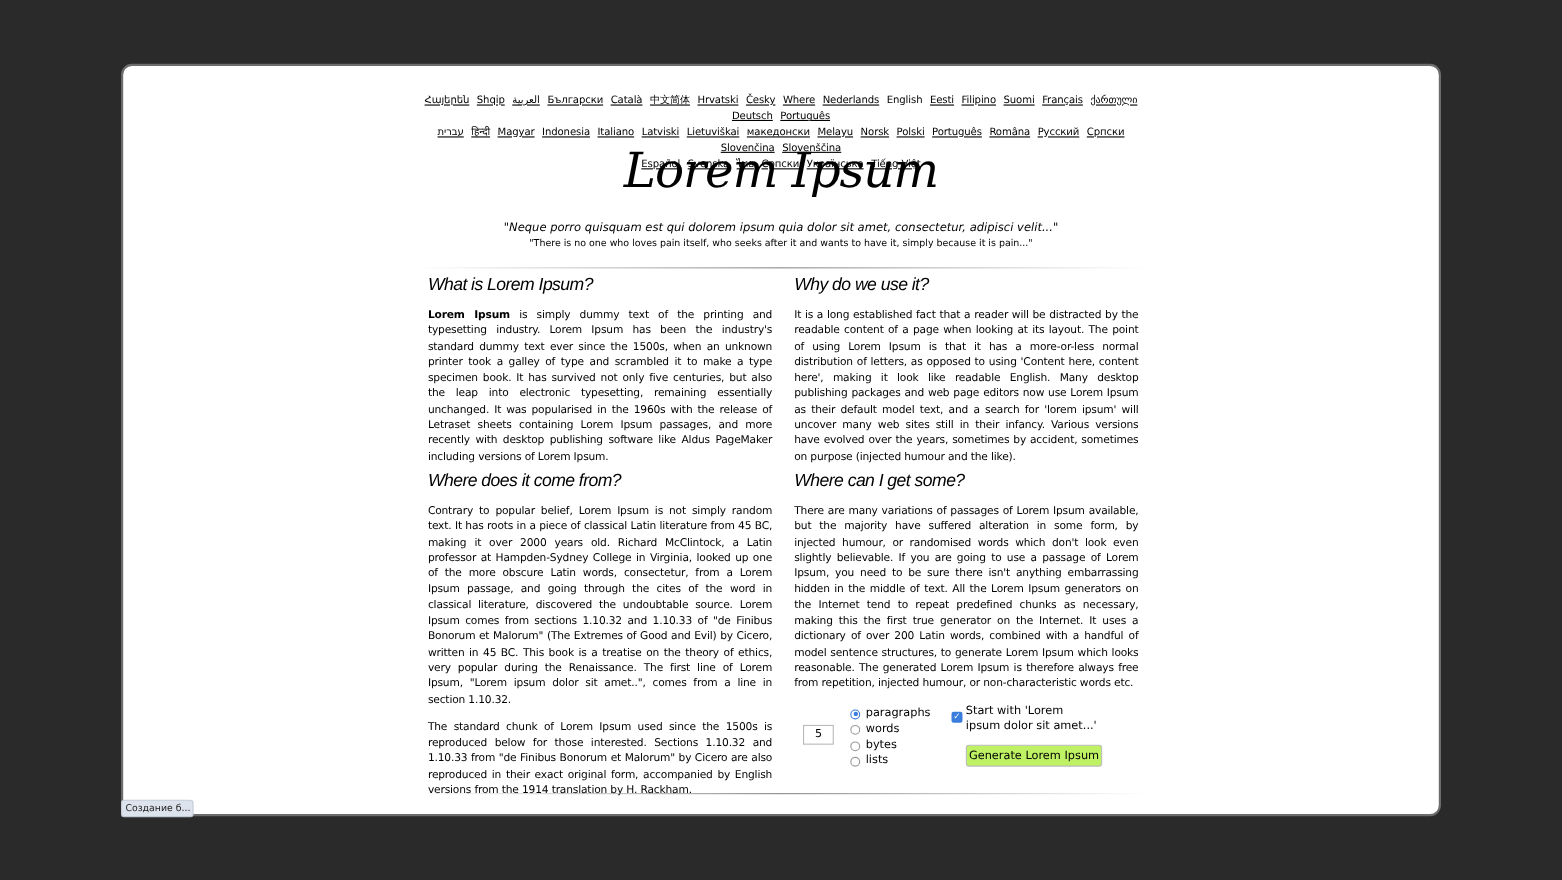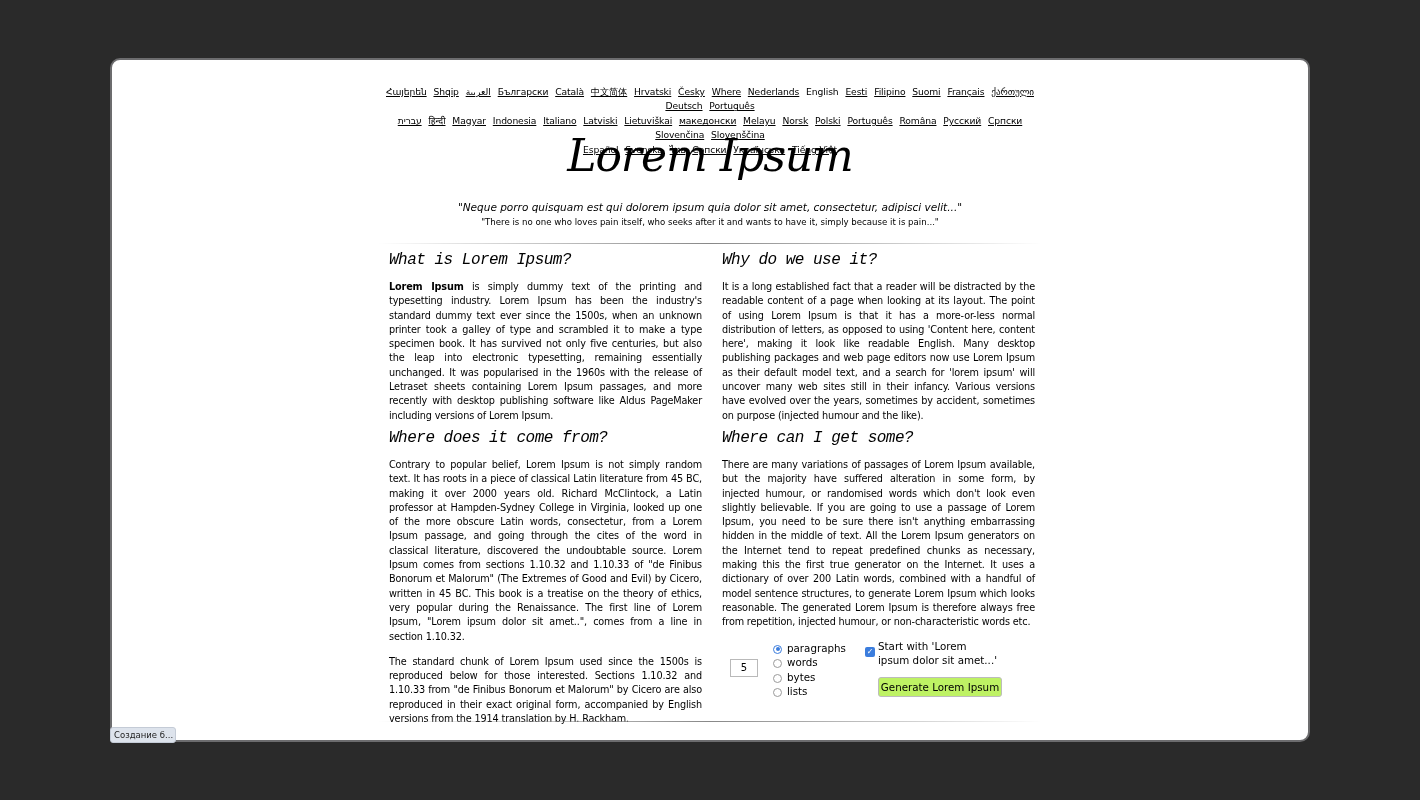--- a/index.html
+++ b/index.html
@@ -38,21 +38,21 @@
   .quote2 {
     position:absolute; left:0; width:1196px; top:157px; text-align:center;
     font-size:8.6px; color:#000;
   }
   .hr {
     position:absolute; left:266px; width:664px; height:1px;
     background:linear-gradient(to right, rgba(0,0,0,0), #888 50%, rgba(0,0,0,0));
   }
   .col { position:absolute; width:313px; }
   .col h2 {
-    margin:0; font-family:Liberation Mono, monospace; font-style:italic; font-weight:normal;
+    margin:0; font-family:Liberation Sans, sans-serif; font-style:italic; font-weight:normal;
     font-size:16px; line-height:22px; color:#000; letter-spacing:-0.5px;
   }
   .col p {
     margin:0; font-size:9.7px; line-height:14.3px; text-align:justify; color:#000;
     letter-spacing:-0.15px;
   }
   .col p b { font-weight:bold; }
   .gen {
     position:absolute; left:608px; top:578px; width:320px; height:70px;
     font-size:10.3px; color:#000;

